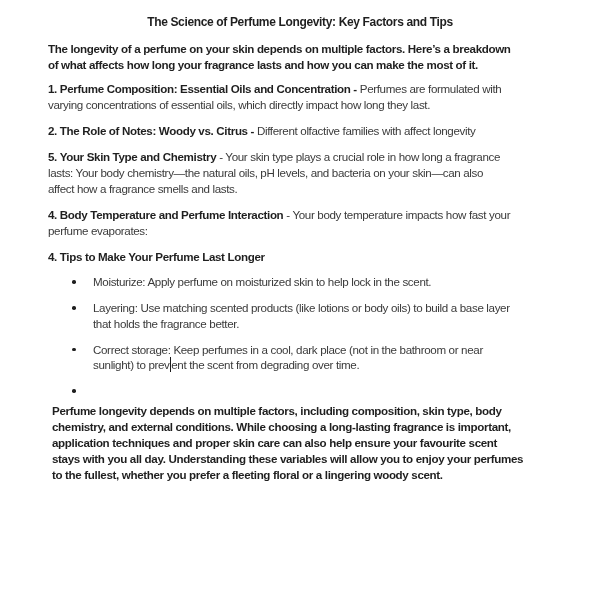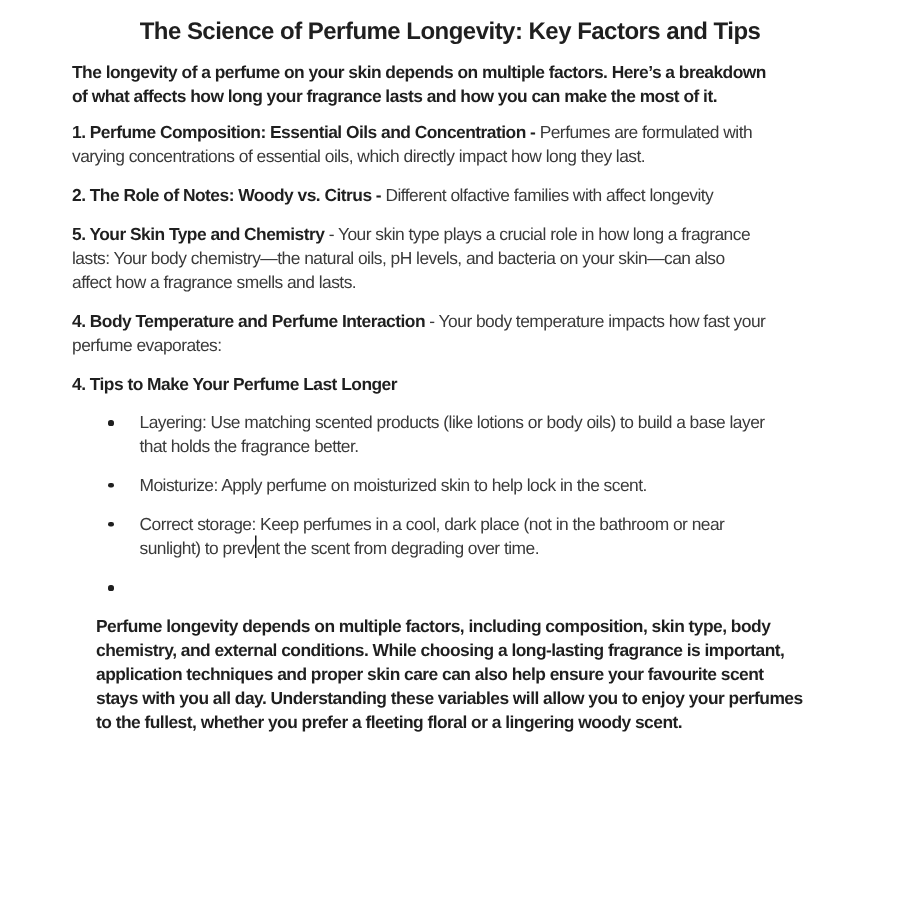--- a/index.html
+++ b/index.html
@@ -16,21 +16,21 @@
     height: 600px;
     padding: 14px 48px 0 48px;
     font-family: "Liberation Sans", sans-serif;
     font-size: 11.6px;
     letter-spacing: -0.35px;
     color: var(--regular, #3a3a3a);
     background: var(--bg, #ffffff);
   }
   .title {
     margin: 0 0 11px 0;
-    font-size: 16px;
+    font-size: 12px;
     font-weight: 700;
     line-height: 16px;
     color: var(--bold, #1f1f1f);
     text-align: center;
     white-space: pre;
   }
   .intro {
     margin: 0 0 8px 0;
     font-weight: 700;
     line-height: 16px;
@@ -73,21 +73,21 @@
   }
   .caret {
     display: inline-block;
     width: 1.2px;
     height: 15px;
     margin-left: 0.5px;
     background: var(--caret, #1a1a1a);
     vertical-align: -3px;
   }
   .closing {
-    margin: 16px;
+    margin: 4px;
     font-weight: 700;
     line-height: 16px;
     color: var(--bold, #1f1f1f);
     white-space: pre;
   }
 </style>
 </head>
 <body>
 
 <div class="page">
@@ -111,29 +111,29 @@
 
 
   <p class="para"><span class="b">4. Tips to Make Your Perfume Last Longer</span><span class="r"></span></p>
 </div>
 
   <ul class="tips" id="bullet-list">
   <li class="bullet">
     <span class="marker">
           <span class="dot"></span>
         </span>
-    <span class="btext">Layering: Use matching scented products (like lotions or body oils) to build a base layer
-that holds the fragrance better.</span>
+    <span class="btext">Moisturize: Apply perfume on moisturized skin to help lock in the scent.</span>
   </li>
 
   <li class="bullet">
     <span class="marker">
           <span class="dot"></span>
         </span>
-    <span class="btext">Moisturize: Apply perfume on moisturized skin to help lock in the scent.</span>
+    <span class="btext">Layering: Use matching scented products (like lotions or body oils) to build a base layer
+that holds the fragrance better.</span>
   </li>
 
   <li class="bullet">
     <span class="marker">
           <span class="dot"></span>
         </span>
     <span class="btext"><span>Correct storage: Keep perfumes in a cool, dark place (not in the bathroom or near
 sunlight) to prev</span><span class="caret"></span><span>ent the scent from degrading over time.</span></span>
   </li>
 

